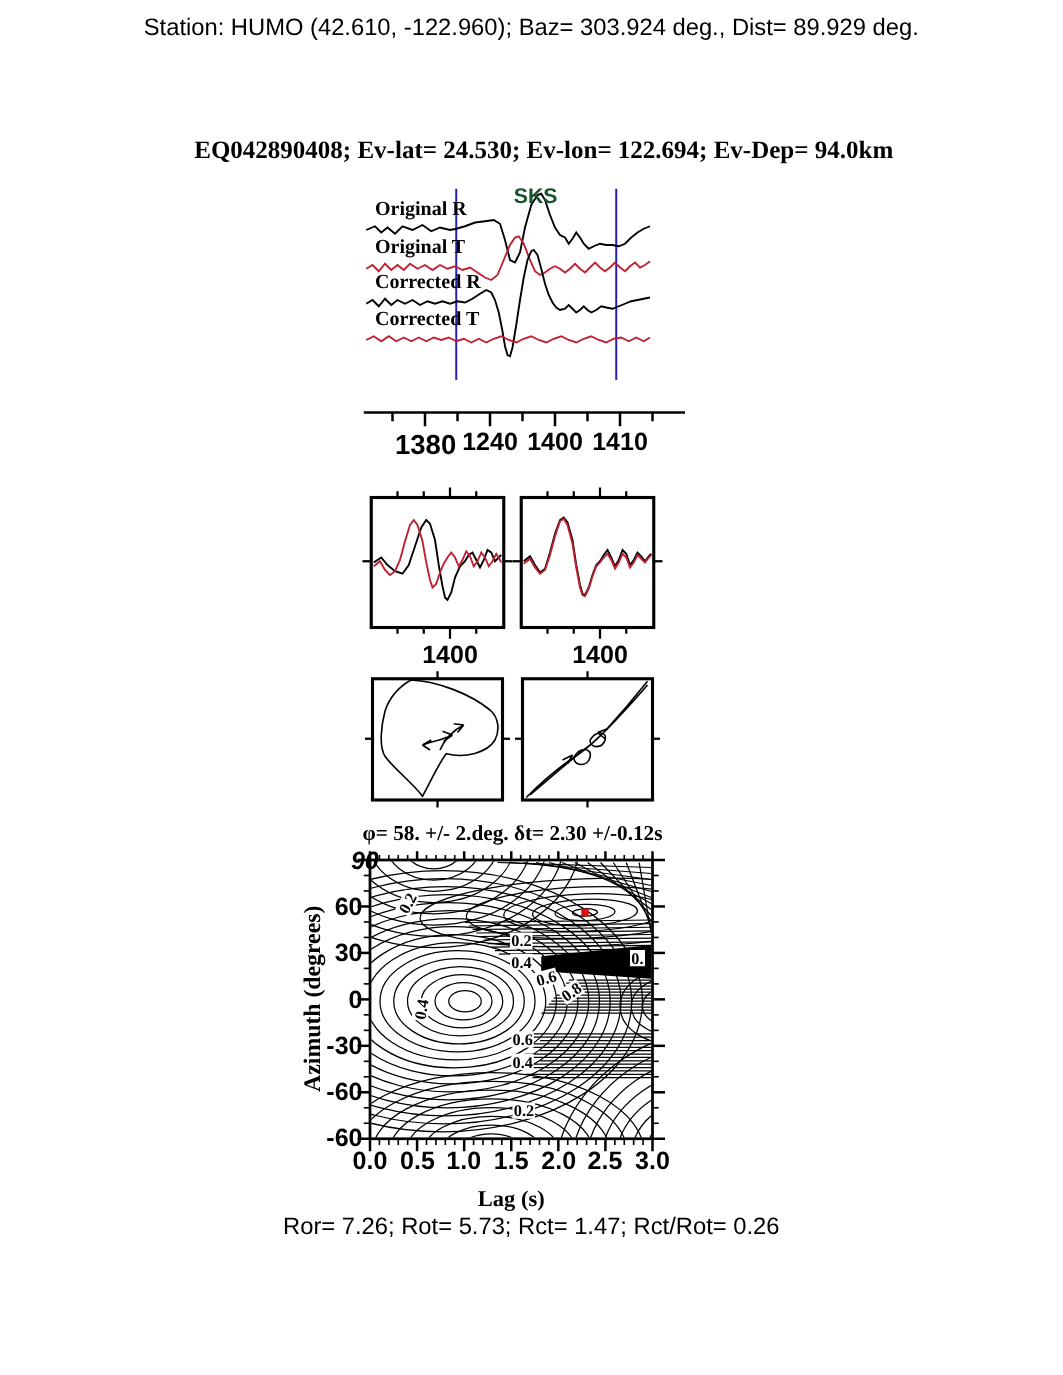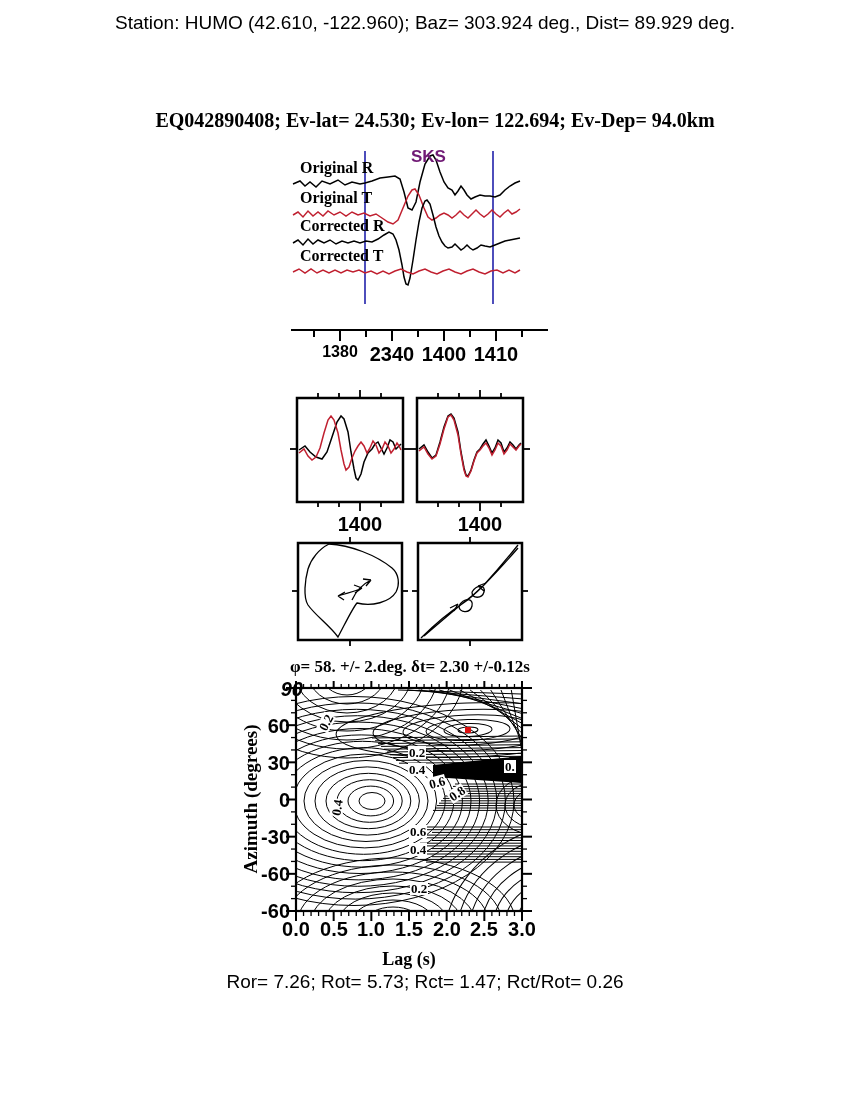--- a/index.html
+++ b/index.html
@@ -342,28 +342,28 @@
           <line x1="522" y1="899" x2="532" y2="899" stroke-width="2"></line>
         </g>
     </g>
   </svg>
 
   <div class="abs sans" style="left:0;top:56;width:850px;font-size:19px;">
     <div class="ctr">Station: HUMO (42.610, -122.960); Baz=  303.924 deg., Dist=   89.929 deg.</div>
   </div>
   <div class="abs serifb ctr" style="left:0;top:97px;width:850px;font-size:20px;padding-left:10px;">EQ042890408; Ev-lat=  24.530; Ev-lon= 122.694; Ev-Dep= 94.0km</div>
 
-  <div class="abs" style="left:411px;top:135px;font-size:17px;font-weight:bold;color:#701a75;">SKS</div>
+  <div class="abs" style="left:411px;top:135px;font-size:17px;font-weight:bold;color:#14532d;">SKS</div>
   <div class="abs serifb" style="left:300px;top:147px;font-size:16px;">Original R</div>
   <div class="abs serifb" style="left:300px;top:177px;font-size:16px;">Original T</div>
   <div class="abs serifb" style="left:300px;top:205px;font-size:16px;">Corrected R</div>
   <div class="abs serifb" style="left:300px;top:235px;font-size:16px;">Corrected T</div>
 
-  <div class="abs tick ctr" style="left:316px;top:331px;width:48px;font-size:16px;">1380</div>
-  <div class="abs tick ctr" style="left:368px;top:331px;width:48px;font-size:20px;">2340</div>
+  <div class="abs tick ctr" style="left:316px;top:331px;width:48px;font-size:22px;">1380</div>
+  <div class="abs tick ctr" style="left:368px;top:331px;width:48px;font-size:20px;">1240</div>
   <div class="abs tick ctr" style="left:420px;top:331px;width:48px;font-size:20px;">1400</div>
   <div class="abs tick ctr" style="left:472px;top:331px;width:48px;font-size:20px;">1410</div>
 
   <div class="abs tick ctr" style="left:330px;top:501px;width:60px;font-size:20px;">1400</div>
   <div class="abs tick ctr" style="left:450px;top:501px;width:60px;font-size:20px;">1400</div>
 
   <div class="abs serifb ctr" style="left:240px;top:645px;width:340px;font-size:17px;">φ= 58. +/- 2.deg. δt= 2.30 +/-0.12s</div>
   <div class="abs serifb" style="left:251px;top:787px;width:200px;font-size:19px;transform:translate(-50%,-50%) rotate(-90deg);text-align:center;">Azimuth (degrees)</div>
 
   <div class="abs tick rt" style="left:253px;top:666px;width:50px;font-size:20px;font-style:italic;">90</div>

